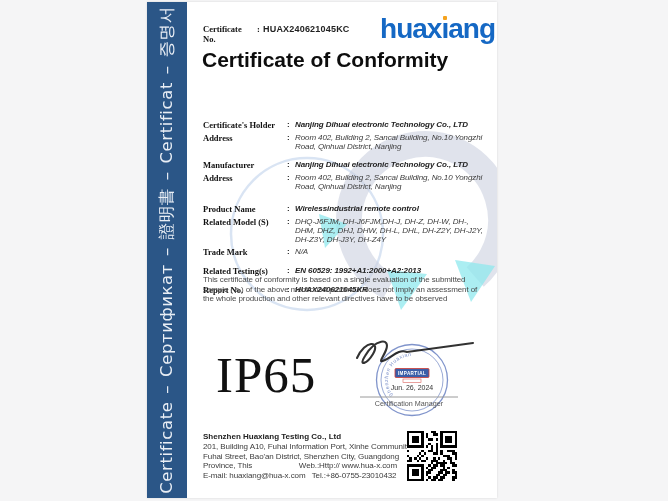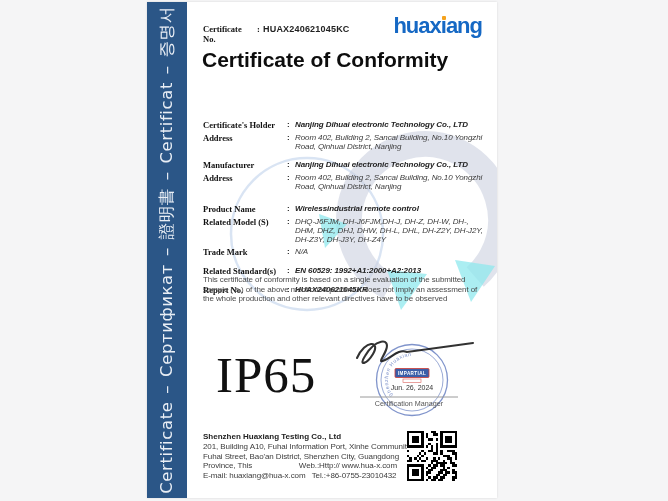--- a/index.html
+++ b/index.html
@@ -27,21 +27,21 @@
   
   .content { position:absolute; left:40px; top:0; width:310px; height:496px; }
   .layer-text { position:absolute; inset:0; z-index:2; }
   .layer-mark { position:absolute; inset:0; z-index:1; }
 
   .certno { position:absolute; left:16px; top:22px; display:flex; align-items:baseline; }
   .certno .lbl { font-family:"Liberation Serif", serif; font-weight:bold; font-size:8.5px; color:#111; width:51px; }
   .certno .col { font-family:"Liberation Serif", serif; font-weight:bold; font-size:8.5px; color:#111; width:9px; text-align:center; }
   .certno .val { font-weight:bold; font-size:9px; color:#222; letter-spacing:.2px; }
 
-  .logo { position:absolute; right:15px; top:11px; font-weight:bold; font-size:22px;
+  .logo { position:absolute; right:2px; top:11px; font-weight:bold; font-size:28px;
           color:#1568c4; letter-spacing:-1px; }
   .logo .i-wrap { position:relative; }
   .logo .i-dot { position:absolute; left:1.5px; top:3px; width:4px; height:4px;
                  border-radius:1px; background:#f5a21d; }
 
   .title { position:absolute; left:15px; right:5px; top:46px; text-align:left;
            font-family:Liberation Sans, sans-serif; font-weight:bold; font-size:21px; color:#0d0d0d; }
 
   .info { position:absolute; left:16px; top:96px; width:284px;margin-top:22px; }
   .row { display:flex; }
@@ -132,21 +132,21 @@
           <span class="lbl">Related Model (S)</span>
           <span class="col">:</span>
           <span class="val">DHQ-J6FJM, DH-J6FJM,DH-J, DH-Z, DH-W, DH-, DHM, DHZ, DHJ, DHW, DH-L, DHL, DH-Z2Y, DH-J2Y, DH-Z3Y, DH-J3Y, DH-Z4Y</span>
         </div>
         <div class="row r6">
           <span class="lbl">Trade Mark</span>
           <span class="col">:</span>
           <span class="val">N/A</span>
         </div>
         <div class="row r7 bold-val">
-          <span class="lbl">Related Standard(s)</span>
+          <span class="lbl">Related Testing(s)</span>
           <span class="col">:</span>
           <span class="val">EN 60529: 1992+A1:2000+A2:2013</span>
         </div>
         <div class="row r8 bold-val">
           <span class="lbl">Report No.</span>
           <span class="col">:</span>
           <span class="val">HUAX240621045KR</span>
         </div>
       </div>
 

